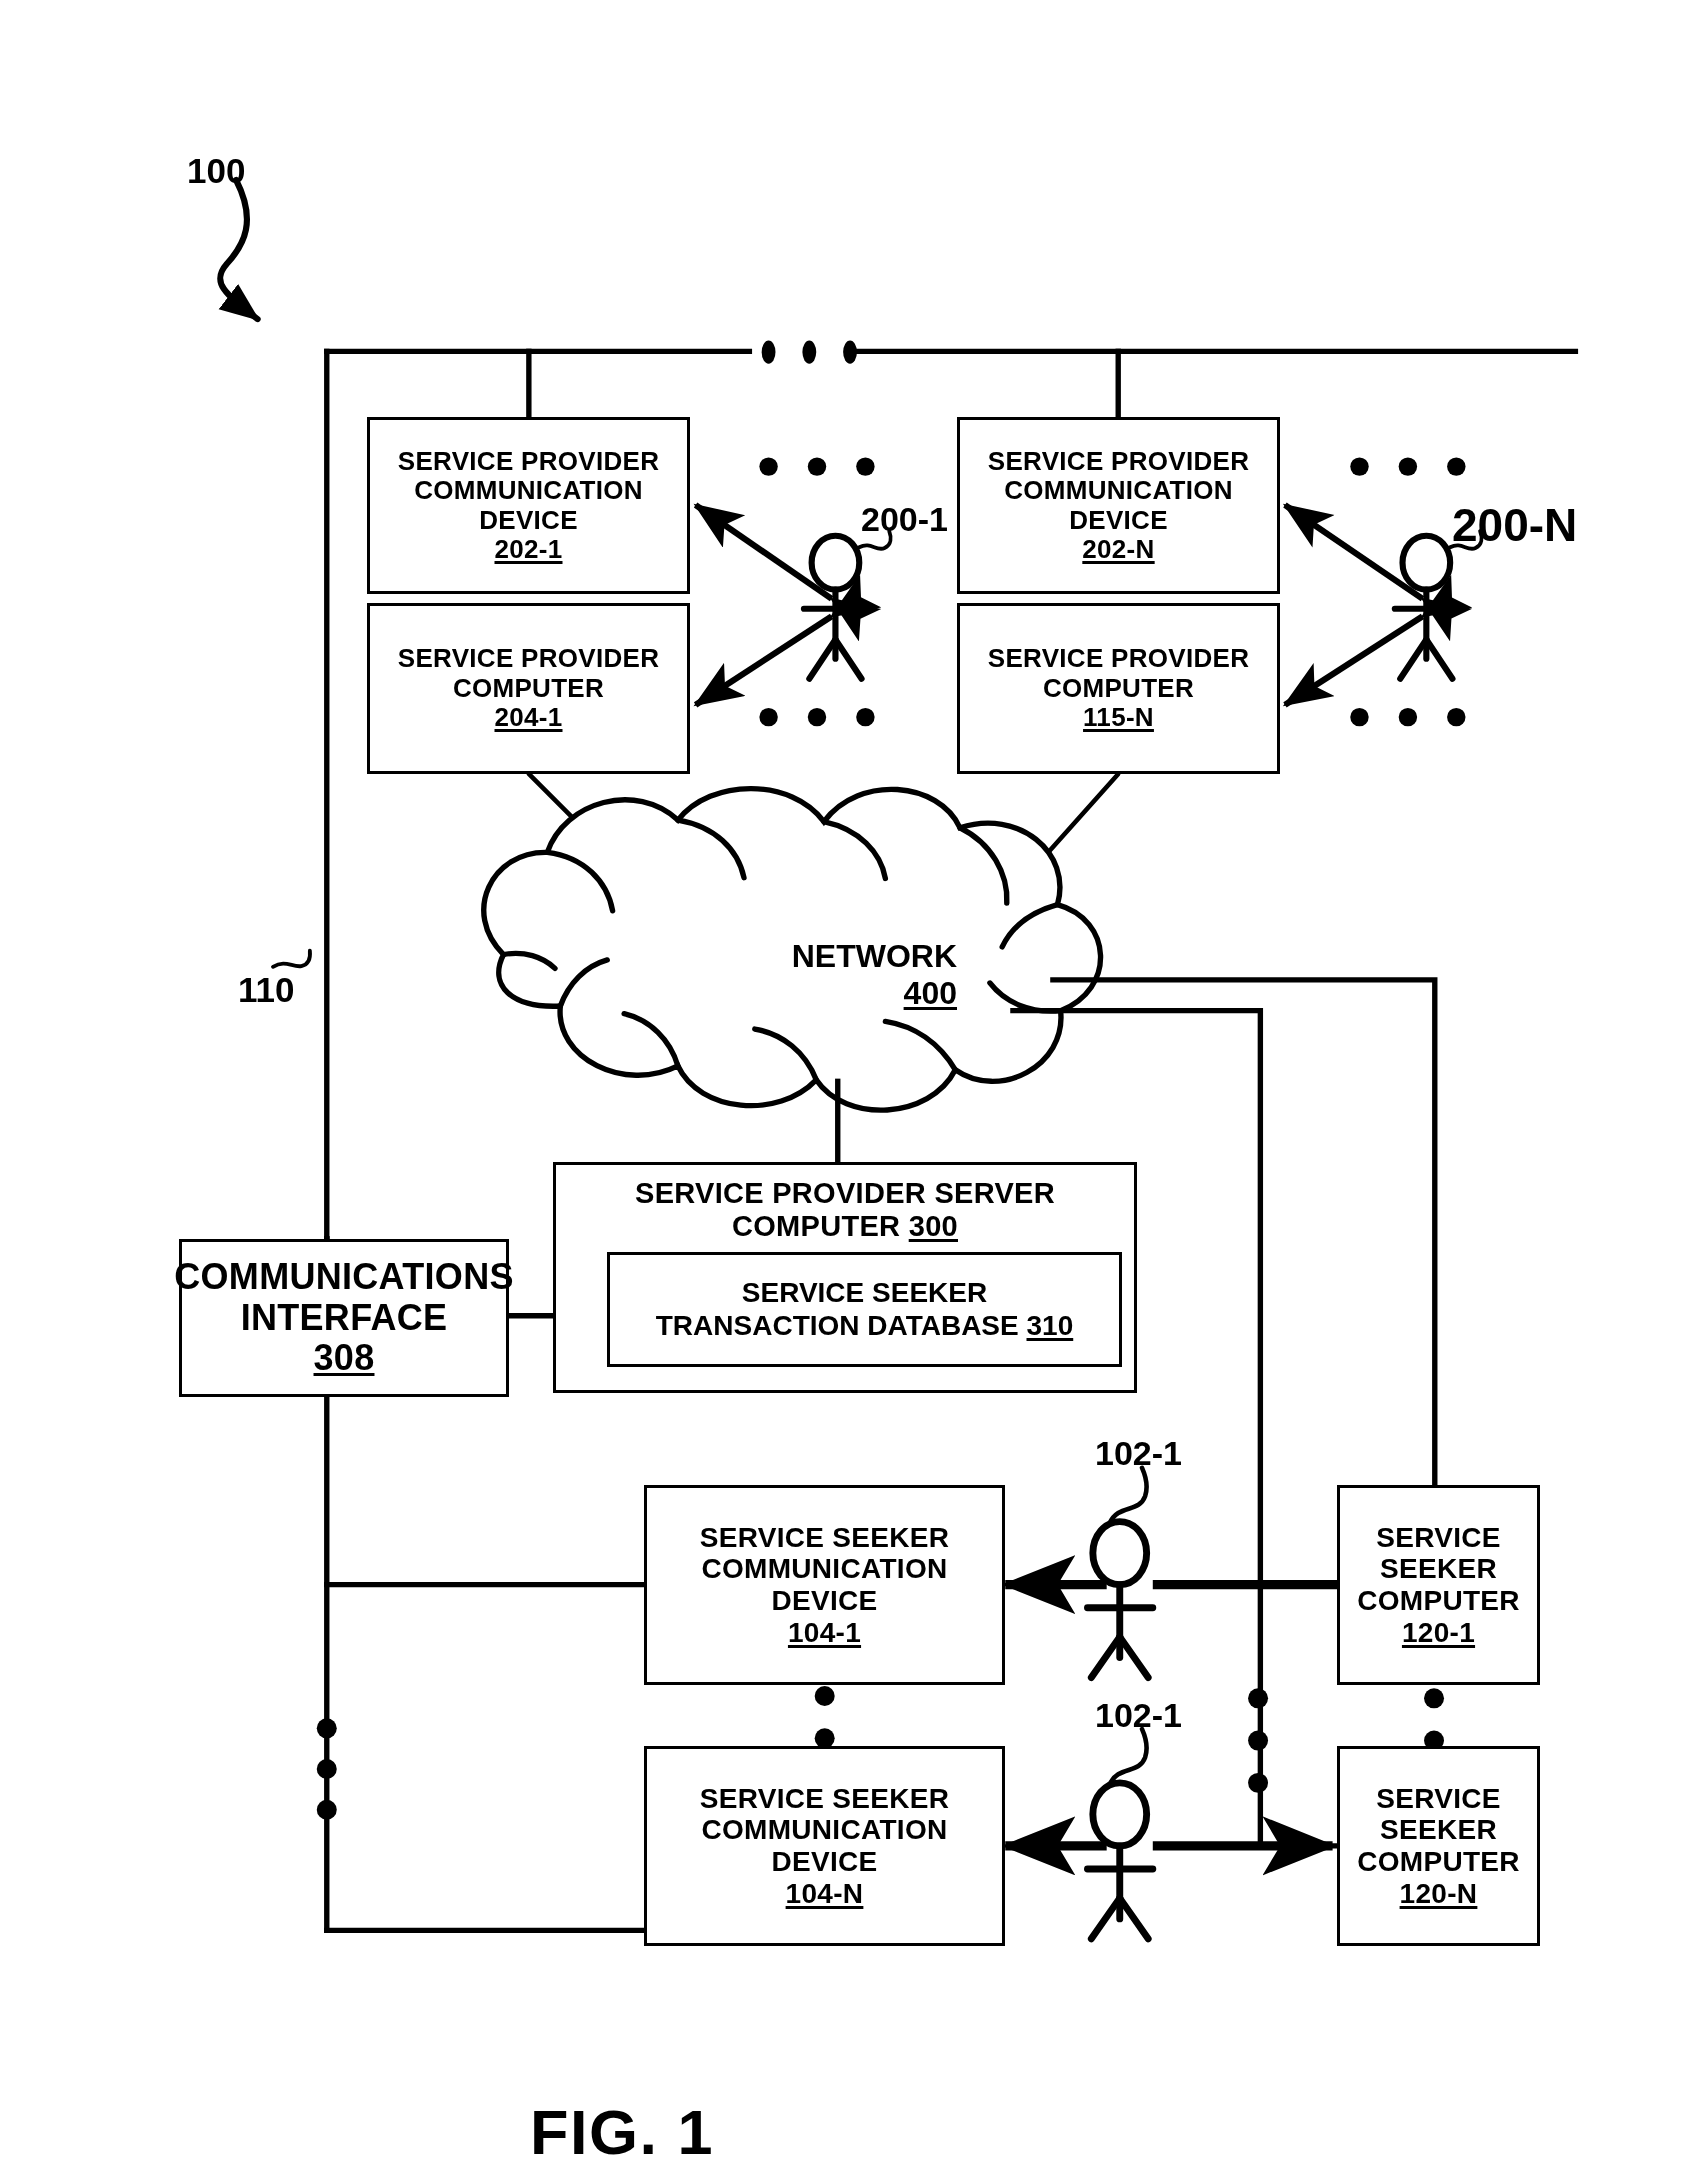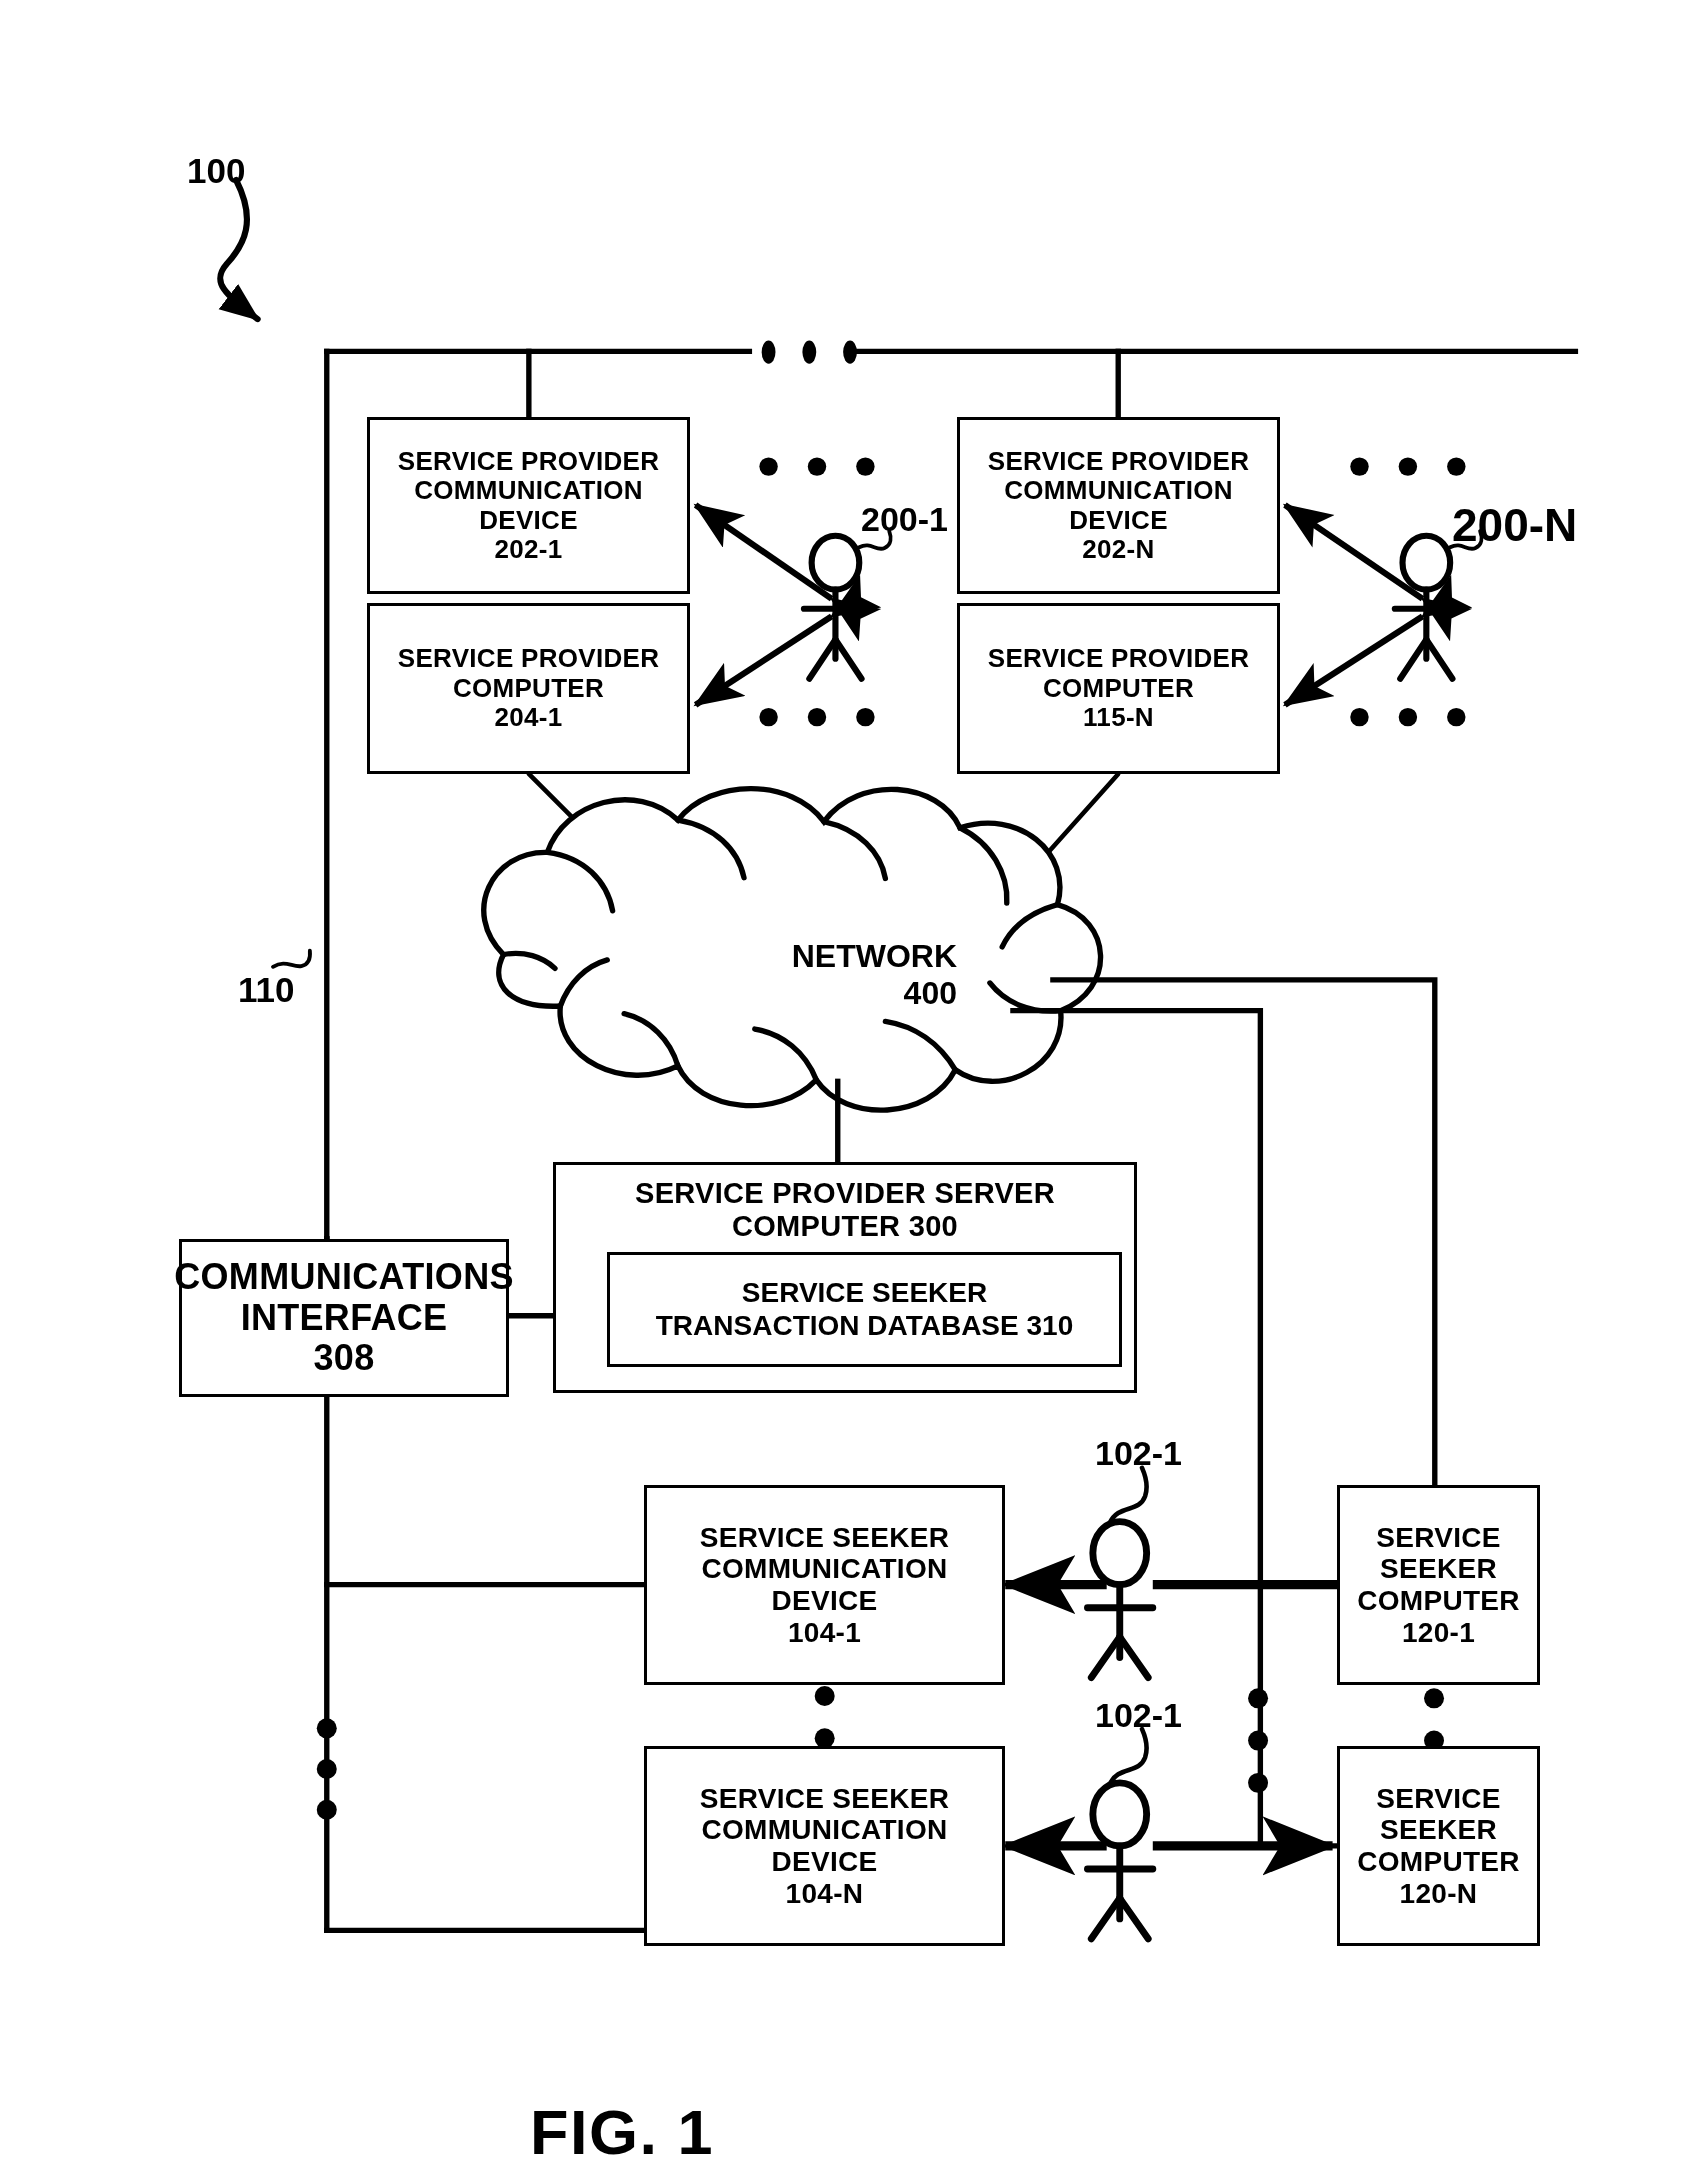--- a/index.html
+++ b/index.html
@@ -22,21 +22,21 @@
     display:flex;
     flex-direction:column;
     align-items:center;
     justify-content:center;
     text-align:left;
     font-weight:700;
     letter-spacing:0.3px;
     line-height:1.13;
   }
   .node-box .ln{display:block;white-space:nowrap;}
-  .ref{text-underline-offset:3.1px;text-decoration-thickness:3.1px;}
+  .ref{text-decoration:underline;text-underline-offset:3.1px;text-decoration-thickness:3.1px;}
   .callout{
     position:absolute;
     font-weight:700;
     white-space:nowrap;
     line-height:1;
   }
   .figlabel{
     position:absolute;
     font-weight:700;
     white-space:nowrap;

